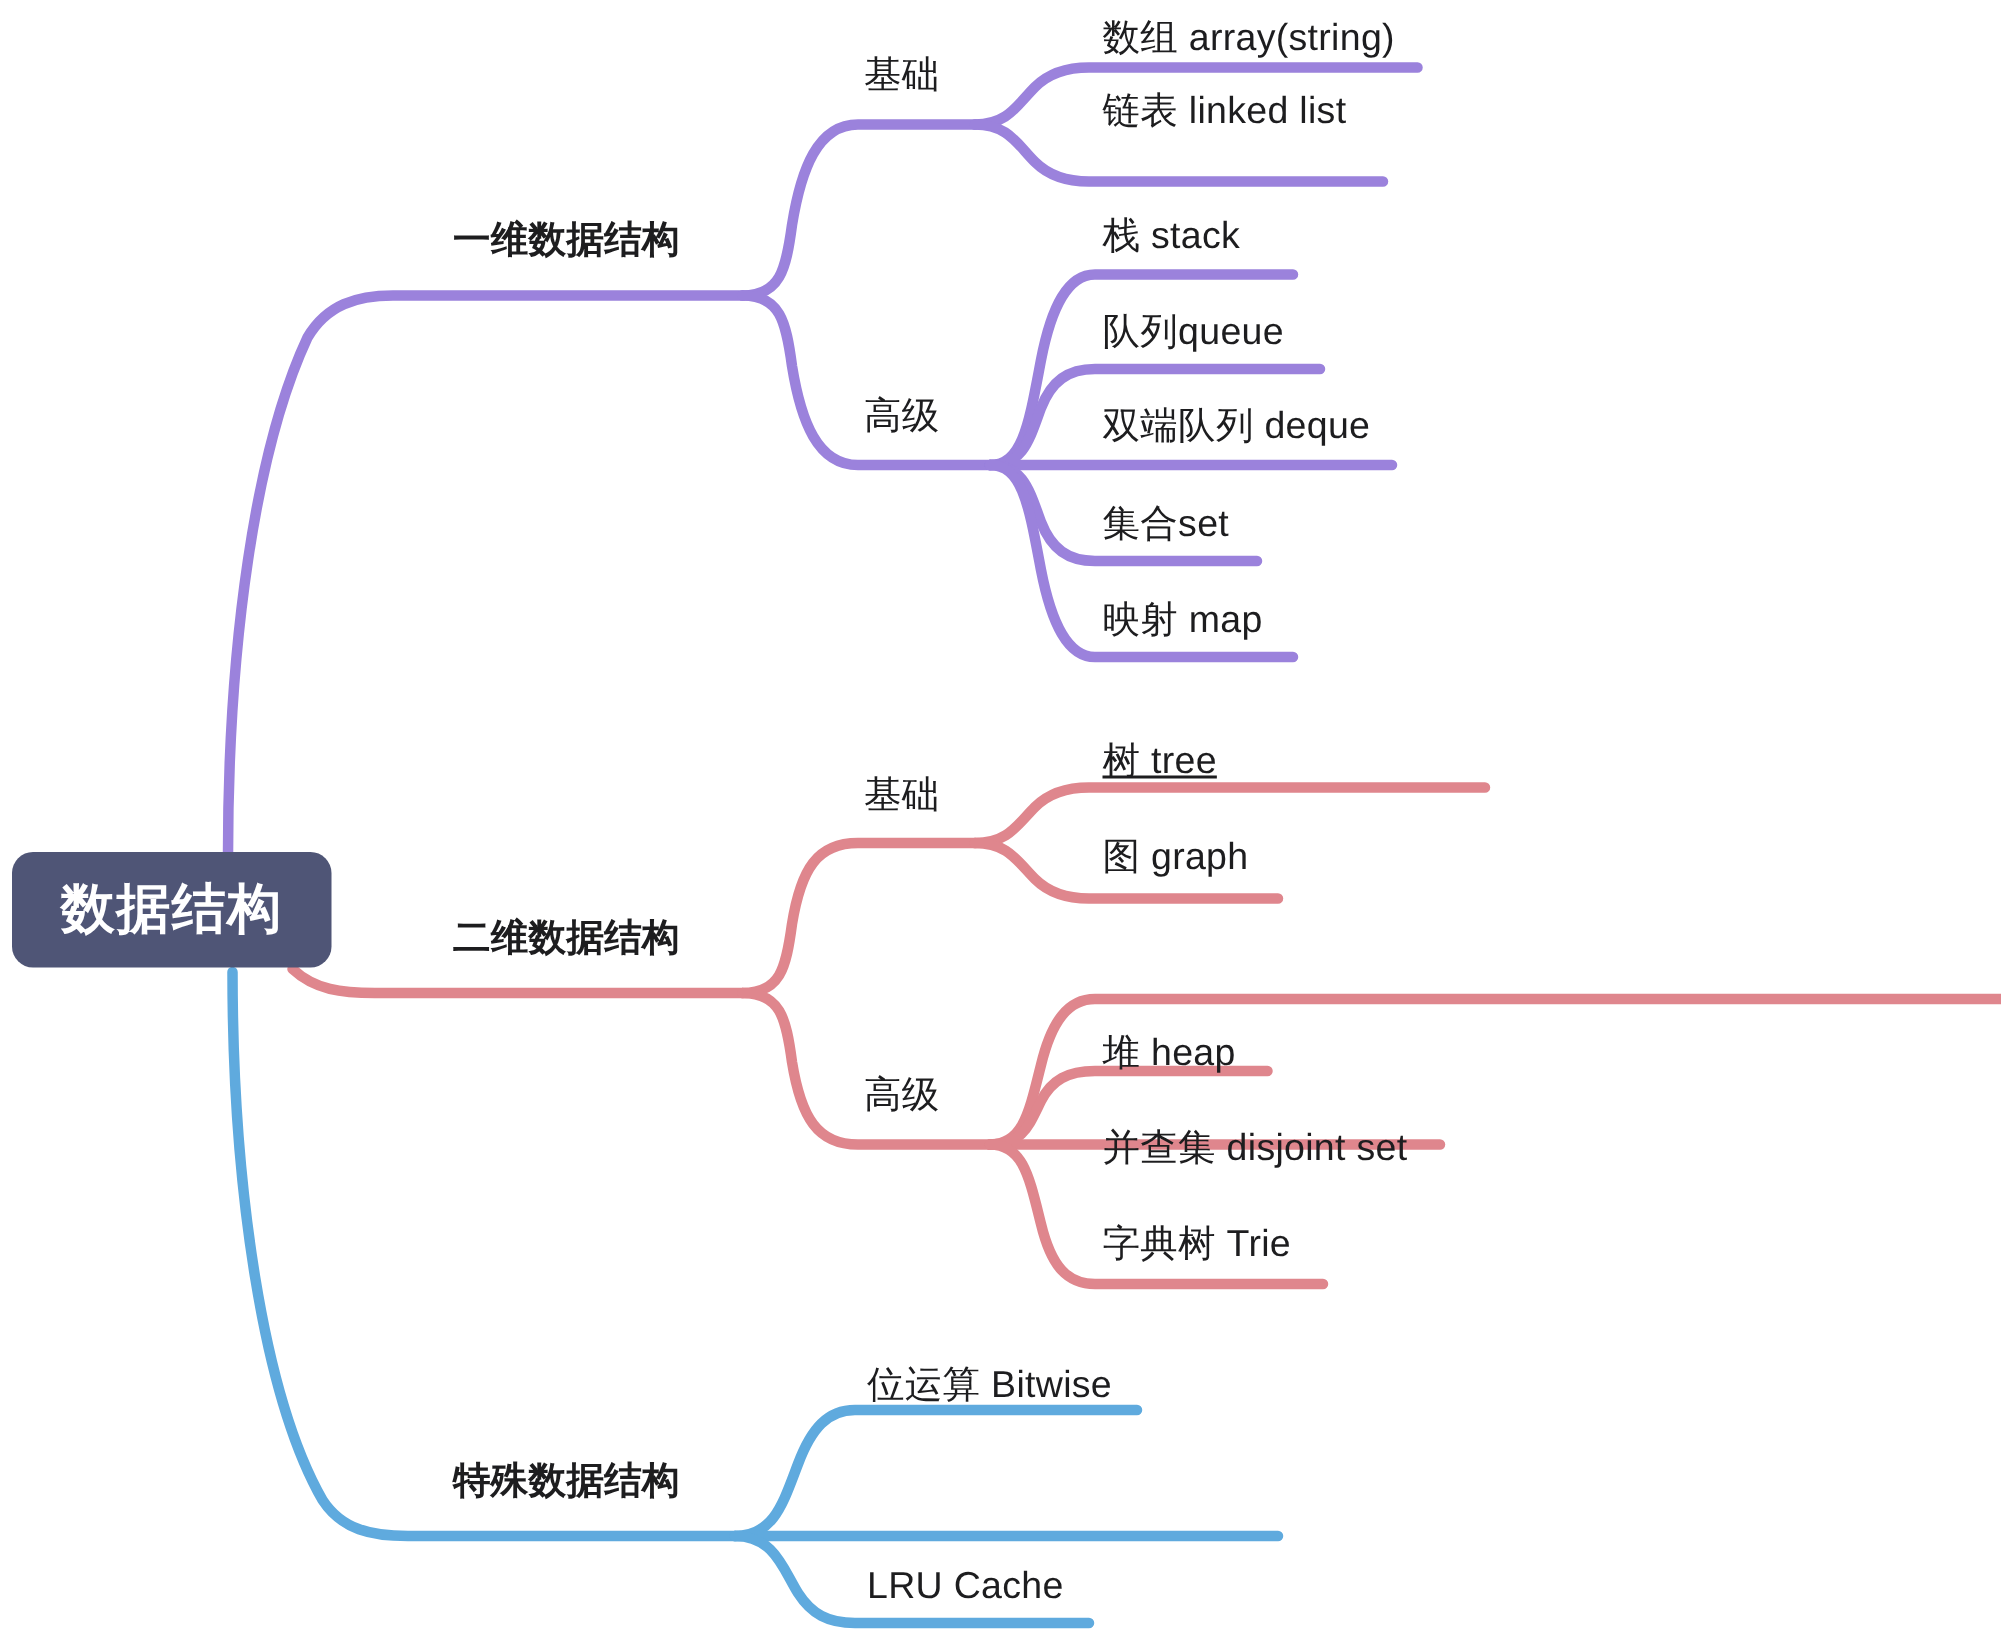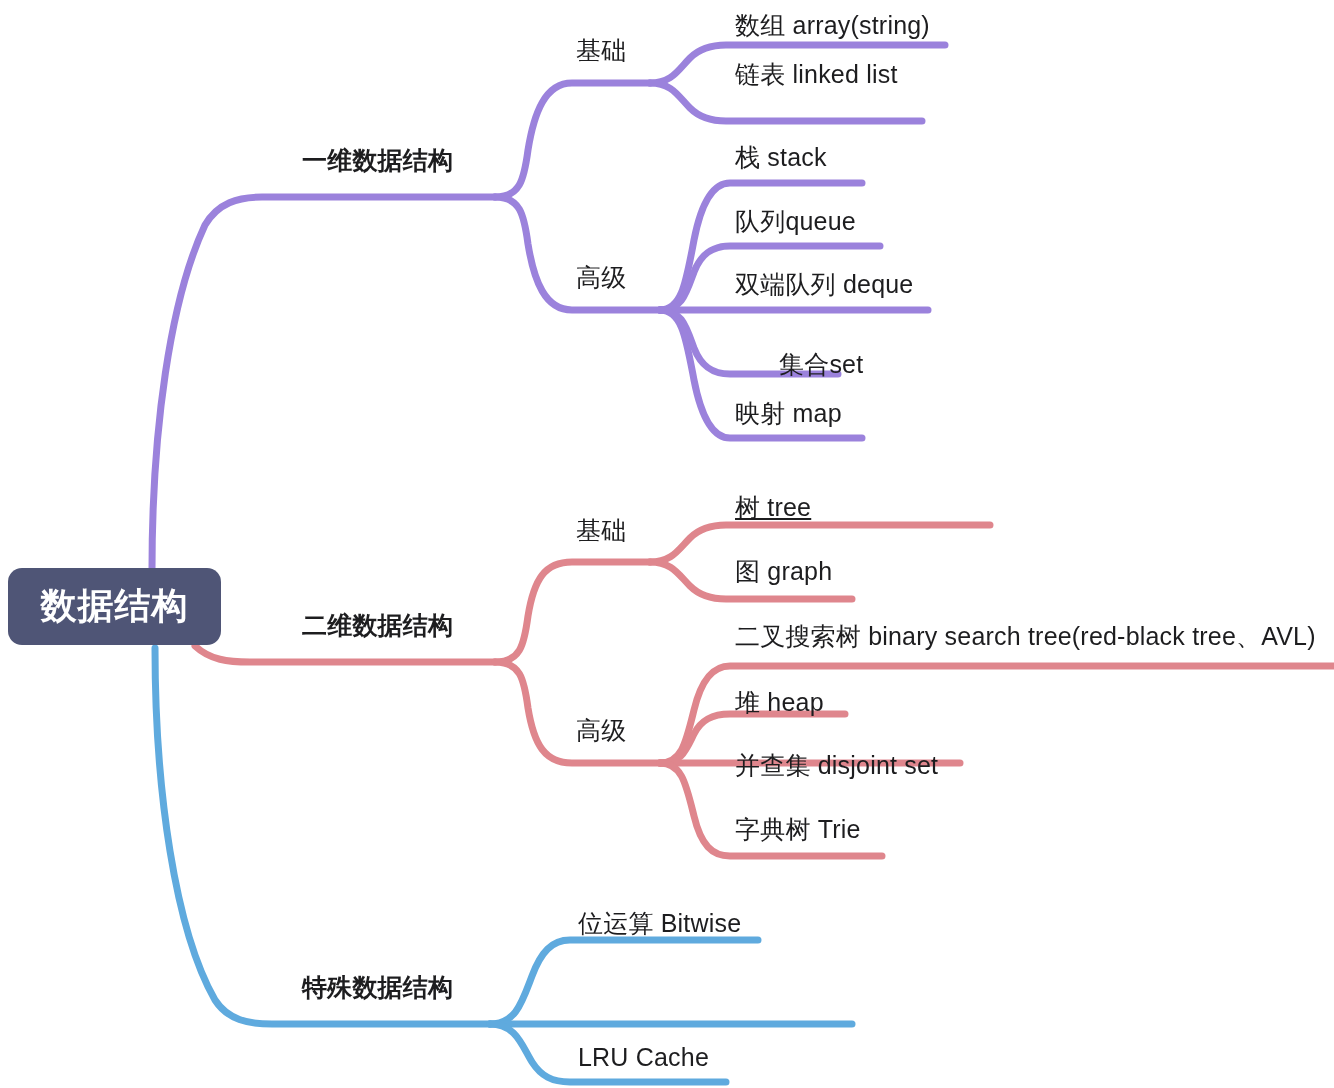--- a/index.html
+++ b/index.html
@@ -90,29 +90,28 @@
   <div class="lbl leaf" style="left:735px;top:13px;">数组 array(string)</div>
 
   <div class="lbl leaf" style="left:735px;top:62px;">链表 linked list</div>
 
   <div class="lbl leaf" style="left:735px;top:145px;">栈 stack</div>
 
   <div class="lbl leaf" style="left:735px;top:209px;">队列queue</div>
 
   <div class="lbl leaf" style="left:735px;top:272px;">双端队列 deque</div>
 
-  <div class="lbl leaf" style="left:735px;top:352px;margin-left:44px;">集合set</div>
+  <div class="lbl leaf" style="left:735px;top:337px;">集合set</div>
 
   <div class="lbl leaf" style="left:735px;top:401px;">映射 map</div>
 
   <div class="lbl leaf" style="left:735px;top:495px;text-decoration:underline;">树 tree</div>
 
   <div class="lbl leaf" style="left:735px;top:559px;">图 graph</div>
 
-  <div class="lbl leaf" style="left:735px;top:624px;">二叉搜索树 binary search tree(red-black tree、AVL)</div>
 
   <div class="lbl leaf" style="left:735px;top:690px;">堆 heap</div>
 
   <div class="lbl leaf" style="left:735px;top:753px;">并查集 disjoint set</div>
 
   <div class="lbl leaf" style="left:735px;top:817px;">字典树 Trie</div>
 
   <div class="lbl leaf" style="left:578px;top:911px;">位运算 Bitwise</div>
 
 

